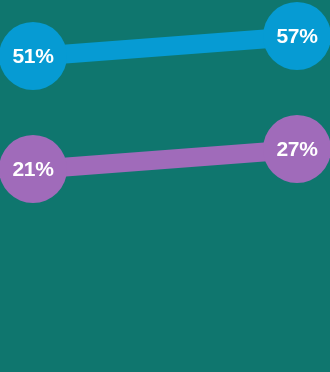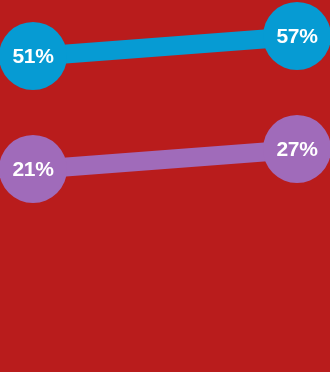--- a/index.html
+++ b/index.html
@@ -31,21 +31,21 @@
     fill: #ffffff;
     letter-spacing: -0.3px;
     dominant-baseline: middle;
   }
   .label-left  { text-anchor: middle; }
   .label-right { text-anchor: middle; }
 </style>
 </head>
 <body style="background: rgb(0, 0, 0);">
 
-<div id="stage" style="background: #b91c1c; text-decoration: underline;">
+<div id="stage" style="background: #0f766e; text-decoration: underline;">
   <svg id="chart-svg" viewBox="0 0 330 372" xmlns="http://www.w3.org/2000/svg">
 
     <g>
 
       <polygon points="33,66 297,46 297,27 33,47" fill="#069BD3"></polygon>
 
       <circle cx="33" cy="56" r="34" fill="#069BD3"></circle>
 
       <circle cx="297" cy="36" r="34" fill="#069BD3"></circle>
 

